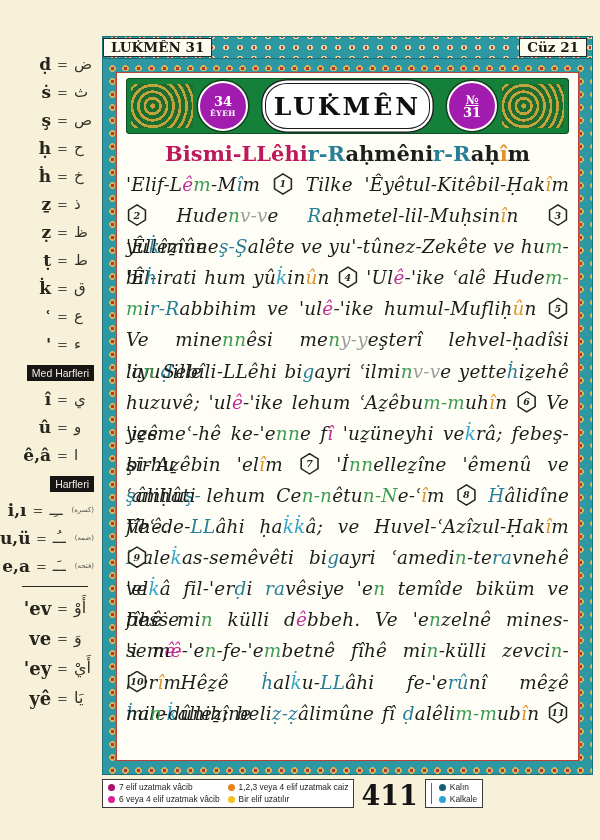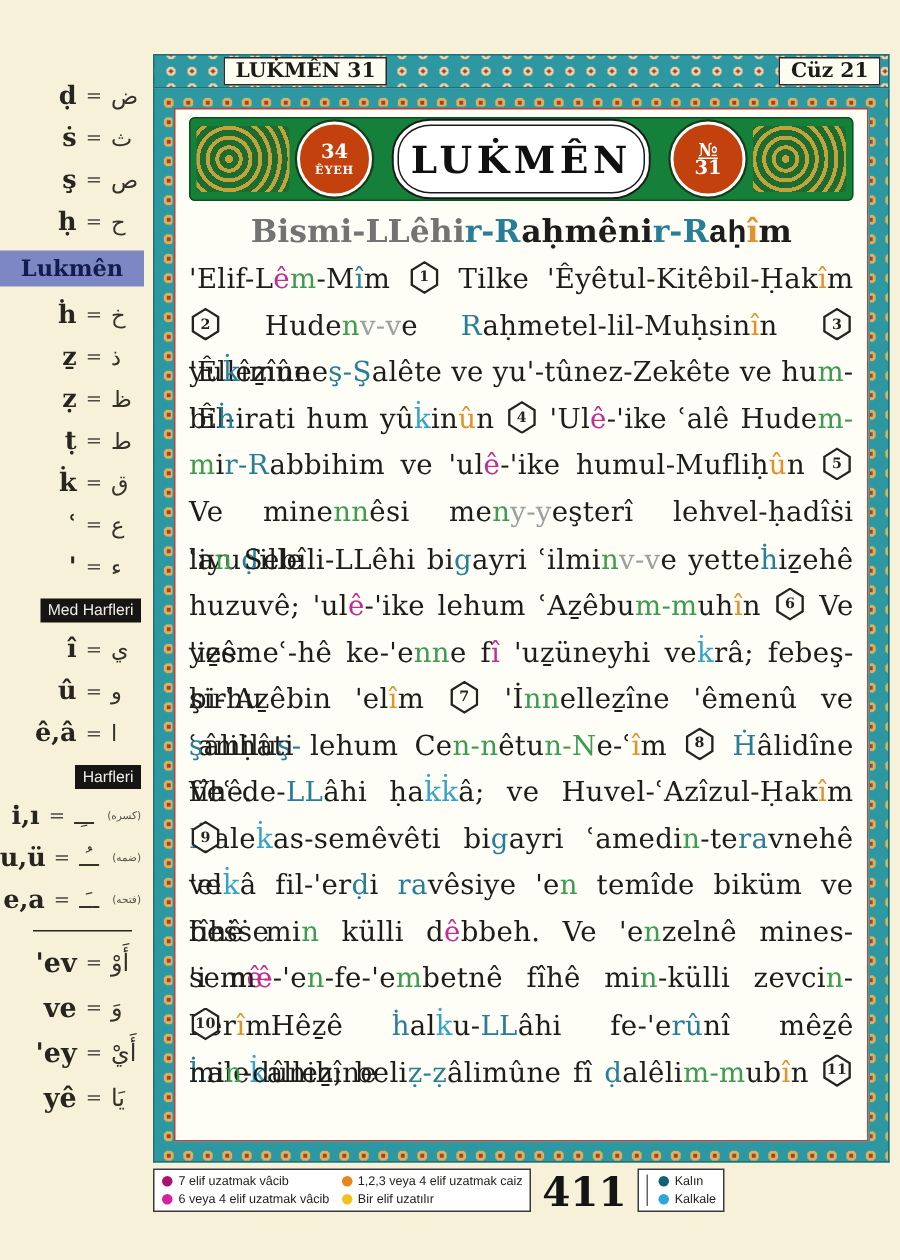--- a/index.html
+++ b/index.html
@@ -34,21 +34,21 @@
     height:21px;flex:none;display:flex;align-items:center;justify-content:space-between;
     background-color:#2e98a2;
     background-image:radial-gradient(circle,#b03a2e 0 1.4px,#e6d7a8 1.4px 3px,rgba(0,0,0,0) 3px);
     background-size:14px 11px;background-position:4px 5px;
     border:1px solid #1f6f78;
   }
   .tb-box{
     background:#fdfcf1;border:1px solid #2a2a2a;font-size:13.5px;font-weight:600;
     color:#1c1b18;padding:0 7px;line-height:17px;white-space:nowrap;
   }
-  .tb-left{margin-left:46px;}
+  .tb-left{}
   .tb-right{margin-right:5px;}
   
   .frame{
     flex:none;height:716px;box-sizing:border-box;padding:13px;
     border:1px solid #1f6f78;border-top:none;
     background-color:#2e98a2;
     background-image:radial-gradient(circle,#b03a2e 0 1.6px,#d9b35c 1.6px 3.4px,rgba(0,0,0,0) 3.4px);
     background-size:13px 13px;background-position:3px 3px;
   }
   .inner{
@@ -60,36 +60,36 @@
   .banner{
     flex:none;height:56px;border-radius:4px;position:relative;
     background:#15803a;display:flex;align-items:center;padding:0 5px;gap:5px;
     box-shadow:inset 0 0 0 1px #0d4f22;
   }
   .bdeco{
     width:62px;height:44px;flex:none;border-radius:3px;opacity:.95;
     background:repeating-radial-gradient(circle at 35% 50%,#c9a53c 0 2.6px,#1e6b2f 2.6px 6.5px);
   }
   .bcircle{
-    width:46px;height:46px;flex:none;border-radius:50%;background:#c2410c;
+    width:46px;height:46px;flex:none;border-radius:50%;background:#a21caf;
     border:2px solid #fff;box-shadow:0 0 0 1.5px #143d1d;
     color:#fff;display:flex;flex-direction:column;align-items:center;justify-content:center;
     font-weight:700;font-size:13px;line-height:1;z-index:2;
   }
   .bcircle .sub{font-size:7.5px;margin-top:2px;letter-spacing:.5px;}
   .bcircle .no{text-decoration:underline;font-size:12px;}
   .cartouche{
     flex:1;height:44px;margin:0 12px;background:#fff;border:1.5px solid #1a1a1a;
     border-radius:22px / 20px;display:flex;align-items:center;justify-content:center;
     box-shadow:0 0 0 2.5px #fff,0 0 0 3.8px #1a1a1a;z-index:1;
   }
   .cartouche span{font-size:25px;letter-spacing:3px;color:#101010;font-weight:600;}
   
   .bismillah{flex:none;text-align:center;font-size:21px;font-weight:700;color:#1d1d1b;margin:7px 0 3px;}
-  .verse{flex:1;font-size:18.4px;color:#1d1d1b;}
+  .verse{flex:1;font-size:18.4px;color:#1d1d1b;font-style:italic;}
   .line{text-align:justify;text-align-last:justify;line-height:31.1px;height:31.1px;letter-spacing:.2px;}
   .vbadge{display:inline-block;width:20px;height:22px;position:relative;vertical-align:-4px;margin:0 1px;}
   .vhex{
     position:absolute;inset:0;background:#24241f;
     clip-path:polygon(50% 0,96% 26%,96% 74%,50% 100%,4% 74%,4% 26%);
   }
   .vhex::before{content:"";position:absolute;inset:1.7px;background:#fffef6;clip-path:polygon(50% 0,96% 26%,96% 74%,50% 100%,4% 74%,4% 26%);}
   .vnum{position:absolute;inset:0;display:flex;align-items:center;justify-content:center;font-size:9.5px;font-weight:700;color:#24241f;}
   
   .footer{flex:none;display:flex;align-items:flex-start;margin-top:4px;gap:7px;}
@@ -119,21 +119,20 @@
         <span class="lat">ş</span>
         <span class="eq">=</span>
         <span class="ar">ص</span>
       </div>
       <div class="srow">
         <span class="lat">ḥ</span>
         <span class="eq">=</span>
         <span class="ar">ح</span>
       </div>
     </div>
-  <div class="surah-tab">Lukmên</div>
   <div>
       <div class="srow">
         <span class="lat">ḣ</span>
         <span class="eq">=</span>
         <span class="ar">خ</span>
       </div>
       <div class="srow">
         <span class="lat">ẕ</span>
         <span class="eq">=</span>
         <span class="ar">ذ</span>
@@ -246,21 +245,21 @@
         <div class="cartouche">
           <span>LUK̇MÊN</span>
         </div>
         <div class="bcircle">
           <span class="no">№</span>
           <span>31</span>
         </div>
         <div class="bdeco"></div>
       </div>
 
-      <div class="bismillah"><span style="color: #737373;">Bismi-LLêhi</span><span style="color: rgb(40, 126, 151);">r-R</span><span style="color: rgb(29, 29, 27);">aḥmêni</span><span style="color: rgb(40, 126, 151);">r-R</span><span style="color: rgb(29, 29, 27); font-family: Liberation Mono, monospace;">aḥ</span><span style="color: rgb(224, 146, 44);">î</span><span style="color: rgb(29, 29, 27);">m</span></div>
+      <div class="bismillah"><span style="color: #be185d;">Bismi-LLêhi</span><span style="color: rgb(40, 126, 151);">r-R</span><span style="color: rgb(29, 29, 27);">aḥmêni</span><span style="color: rgb(40, 126, 151);">r-R</span><span style="color: rgb(29, 29, 27);">aḥ</span><span style="color: rgb(224, 146, 44);">î</span><span style="color: rgb(29, 29, 27);">m</span></div>
 
       <div class="verse">
           <div class="line"><span style="color: rgb(29, 29, 27);">'Elif-L</span><span style="color: rgb(191, 46, 150);">ê</span><span style="color: rgb(61, 156, 81);">m</span><span style="color: rgb(29, 29, 27);">-M</span><span style="color: rgb(40, 126, 151);">î</span><span style="color: rgb(29, 29, 27);">m </span><span class="vbadge"><span class="vhex"></span><span class="vnum">1</span></span><span style="color: rgb(29, 29, 27);"> Tilke 'Êyêtul-Kitêbil-Ḥak</span><span style="color: rgb(224, 146, 44);">î</span><span style="color: rgb(29, 29, 27);">m</span></div>
           <div class="line"><span class="vbadge"><span class="vhex"></span><span class="vnum">2</span></span><span style="color: rgb(29, 29, 27);"> Hude</span><span style="color: rgb(61, 156, 81);">n</span><span style="color: rgb(154, 160, 158);">v-v</span><span style="color: rgb(29, 29, 27);">e </span><span style="color: rgb(40, 126, 151);">R</span><span style="color: rgb(29, 29, 27);">aḥmetel-lil-Muḥsin</span><span style="color: rgb(224, 146, 44);">î</span><span style="color: rgb(29, 29, 27);">n </span><span class="vbadge"><span class="vhex"></span><span class="vnum">3</span></span><span style="color: rgb(29, 29, 27);"> 'Êlleẕîne</span></div>
           <div class="line"><span style="color: rgb(29, 29, 27);">yu</span><span style="color: rgb(40, 126, 151);">k̇</span><span style="color: rgb(29, 29, 27);">îmûne</span><span style="color: rgb(40, 126, 151);">ş-Ş</span><span style="color: rgb(29, 29, 27);">alête ve yu'-tûnez-Zekête ve hu</span><span style="color: rgb(61, 156, 81);">m</span><span style="color: rgb(29, 29, 27);">-bil-</span></div>
           <div class="line"><span style="color: rgb(29, 29, 27);">'Ê</span><span style="color: rgb(40, 126, 151);">ḣ</span><span style="color: rgb(29, 29, 27);">irati hum yû</span><span style="color: rgb(53, 163, 201);">k̇</span><span style="color: rgb(29, 29, 27);">in</span><span style="color: rgb(224, 146, 44);">û</span><span style="color: rgb(29, 29, 27);">n </span><span class="vbadge"><span class="vhex"></span><span class="vnum">4</span></span><span style="color: rgb(29, 29, 27);"> 'Ul</span><span style="color: rgb(191, 46, 150);">ê</span><span style="color: rgb(29, 29, 27);">-'ike ʿalê Hude</span><span style="color: rgb(61, 156, 81);">m-</span></div>
           <div class="line"><span style="color: rgb(61, 156, 81);">m</span><span style="color: rgb(29, 29, 27);">i</span><span style="color: rgb(40, 126, 151);">r-R</span><span style="color: rgb(29, 29, 27);">abbihim ve 'ul</span><span style="color: rgb(191, 46, 150);">ê</span><span style="color: rgb(29, 29, 27);">-'ike humul-Mufliḥ</span><span style="color: rgb(224, 146, 44);">û</span><span style="color: rgb(29, 29, 27);">n </span><span class="vbadge"><span class="vhex"></span><span class="vnum">5</span></span></div>
           <div class="line"><span style="color: rgb(29, 29, 27);">Ve mine</span><span style="color: rgb(61, 156, 81);">nn</span><span style="color: rgb(29, 29, 27);">êsi me</span><span style="color: rgb(61, 156, 81);">n</span><span style="color: rgb(154, 160, 158);">y-y</span><span style="color: rgb(29, 29, 27);">eşterî lehvel-ḥadîṡi liyu</span><span style="color: rgb(40, 126, 151);">ḍ</span><span style="color: rgb(29, 29, 27);">ille</span></div>
           <div class="line"><span style="color: rgb(29, 29, 27);">ʿa</span><span style="color: rgb(61, 156, 81);">n</span><span style="color: rgb(29, 29, 27);"> Sebîli-LLêhi bi</span><span style="color: rgb(40, 126, 151);">g</span><span style="color: rgb(29, 29, 27);">ayri ʿilmi</span><span style="color: rgb(61, 156, 81);">n</span><span style="color: rgb(154, 160, 158);">v-v</span><span style="color: rgb(29, 29, 27);">e yette</span><span style="color: rgb(40, 126, 151);">ḣ</span><span style="color: rgb(29, 29, 27);">iẕehê</span></div>
           <div class="line"><span style="color: rgb(29, 29, 27);">huzuvê; 'ul</span><span style="color: rgb(191, 46, 150);">ê</span><span style="color: rgb(29, 29, 27);">-'ike lehum ʿAẕêbu</span><span style="color: rgb(61, 156, 81);">m-m</span><span style="color: rgb(29, 29, 27);">uh</span><span style="color: rgb(224, 146, 44);">î</span><span style="color: rgb(29, 29, 27);">n </span><span class="vbadge"><span class="vhex"></span><span class="vnum">6</span></span><span style="color: rgb(29, 29, 27);"> Ve 'iẕê</span></div>

